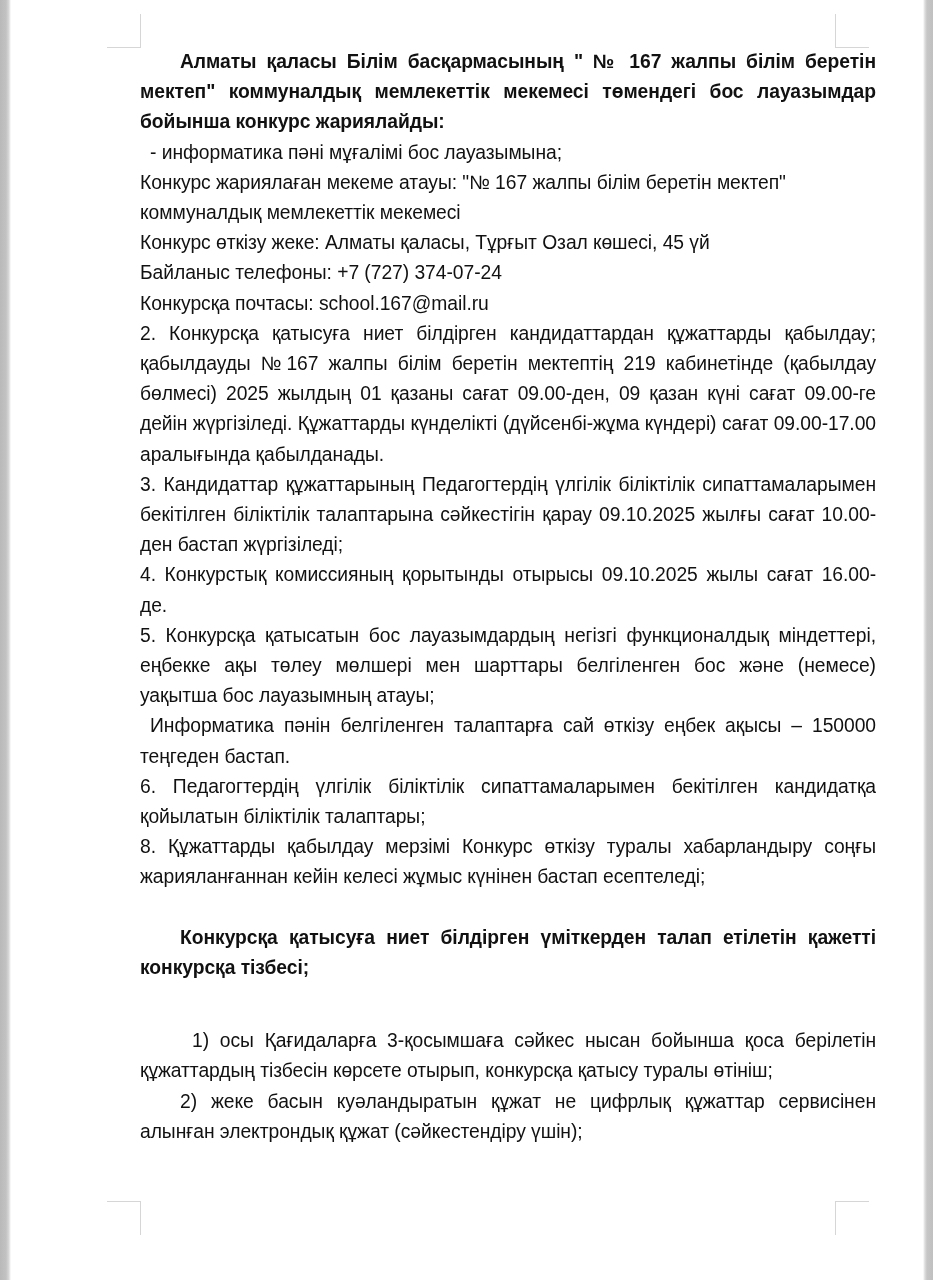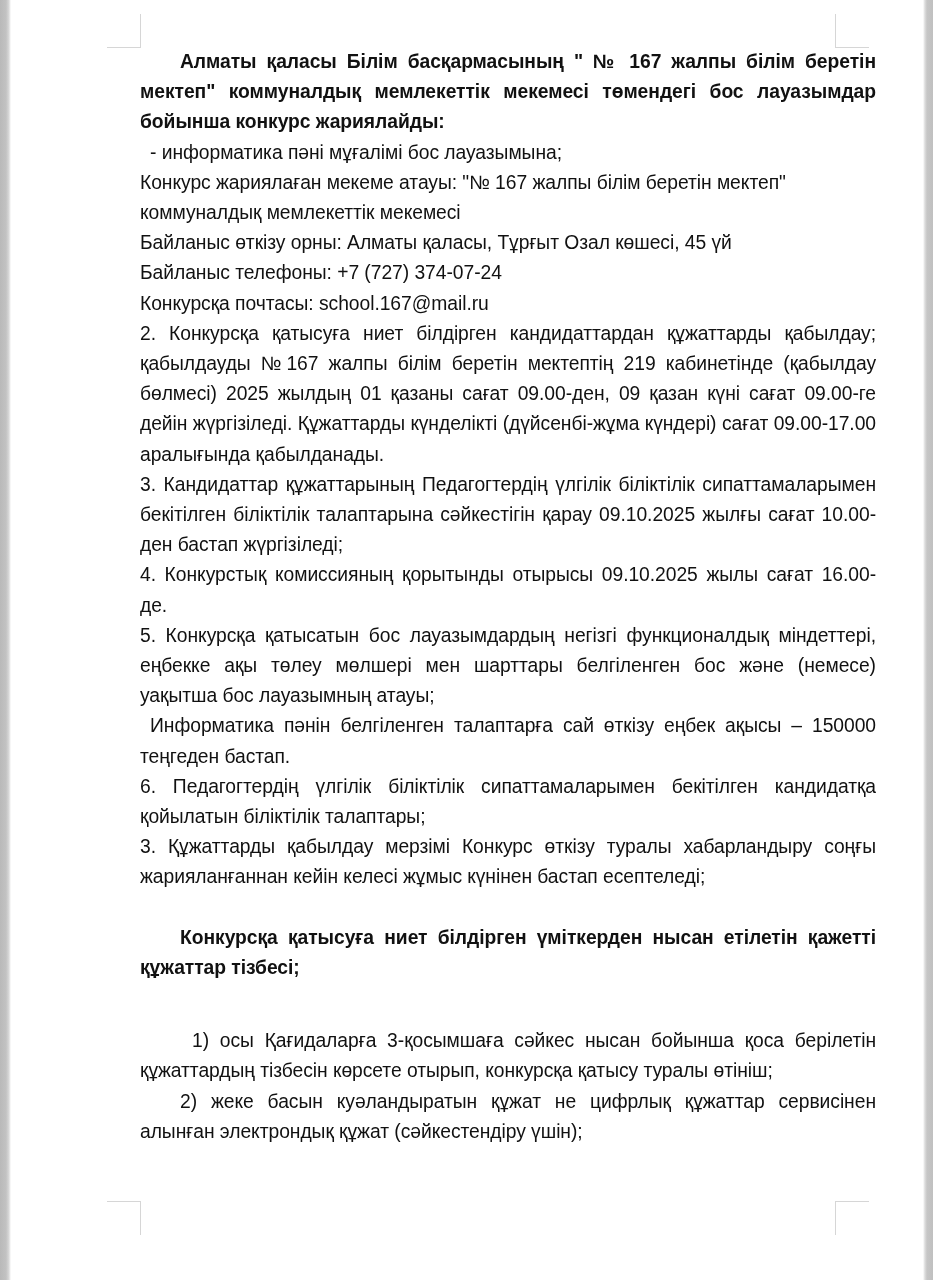--- a/index.html
+++ b/index.html
@@ -145,44 +145,44 @@
   </div>
 
   <div class="doc-body">
 
     <p class="para bold indent">Алматы қаласы Білім басқармасының " № 167 жалпы білім беретін мектеп"  коммуналдық мемлекеттік мекемесі төмендегі бос лауазымдар бойынша конкурс жариялайды:</p>
 
     <p class="para indent-sm noj"> - информатика пәні мұғалімі бос лауазымына;</p>
 
     <p class="para noj"><span class="lbl">Конкурс жариялаған мекеме атауы:</span><span class="val"> "№ 167 жалпы білім беретін мектеп" коммуналдық мемлекеттік мекемесі</span></p>
 
-    <p class="para noj"><span class="lbl">Байланыс өткізу орны:</span><span class="val"> Алматы қаласы, Тұрғыт Озал көшесі, 45 үй</span></p>
+    <p class="para noj"><span class="lbl">Конкурс өткізу жеке:</span><span class="val"> Алматы қаласы, Тұрғыт Озал көшесі, 45 үй</span></p>
 
     <p class="para noj"><span class="lbl">Байланыс телефоны:</span><span class="val"> +7 (727) 374-07-24</span></p>
 
     <p class="para noj"><span class="lbl">Конкурсқа почтасы:</span><span class="val"> school.167@mail.ru</span></p>
 
 
     <p class="para">2. Конкурсқа қатысуға ниет білдірген кандидаттардан құжаттарды қабылдау; қабылдауды №167 жалпы білім беретін мектептің 219 кабинетінде (қабылдау бөлмесі) 2025 жылдың 01 қазаны сағат 09.00-ден, 09 қазан күні сағат 09.00-ге дейін жүргізіледі. Құжаттарды күнделікті (дүйсенбі-жұма күндері) сағат 09.00-17.00 аралығында қабылданады.</p>
 
     <p class="para">3. Кандидаттар құжаттарының Педагогтердің үлгілік біліктілік сипаттамаларымен бекітілген біліктілік талаптарына сәйкестігін қарау 09.10.2025 жылғы сағат 10.00-ден бастап жүргізіледі;</p>
 
     <p class="para">4. Конкурстық комиссияның қорытынды отырысы 09.10.2025 жылы сағат 16.00-де.</p>
 
     <p class="para">5. Конкурсқа қатысатын бос лауазымдардың негізгі функционалдық міндеттері, еңбекке ақы төлеу мөлшері мен шарттары белгіленген бос және (немесе) уақытша бос лауазымның атауы;</p>
 
     <p class="para indent-sm"> Информатика пәнін белгіленген талаптарға сай өткізу еңбек ақысы – 150000 теңгеден бастап.</p>
 
     <p class="para">6. Педагогтердің үлгілік біліктілік сипаттамаларымен бекітілген кандидатқа қойылатын біліктілік талаптары;</p>
 
 
-    <p class="para">3. Құжаттарды қабылдау мерзімі Конкурс өткізу туралы хабарландыру соңғы жарияланғаннан кейін келесі жұмыс күнінен бастап есептеледі;</p>
+    <p class="para">8. Құжаттарды қабылдау мерзімі Конкурс өткізу туралы хабарландыру соңғы жарияланғаннан кейін келесі жұмыс күнінен бастап есептеледі;</p>
 
     <div class="spacer"></div>
 
-    <p class="para bold indent">Конкурсқа қатысуға ниет білдірген үміткерден нысан етілетін қажетті құжаттар тізбесі;</p>
+    <p class="para bold indent">Конкурсқа қатысуға ниет білдірген үміткерден талап етілетін қажетті конкурсқа тізбесі;</p>
 
     <p class="para indent-lg">1) осы Қағидаларға 3-қосымшаға сәйкес нысан бойынша қоса берілетін құжаттардың тізбесін көрсете отырып, конкурсқа қатысу туралы өтініш;</p>
 
     <p class="para indent">2) жеке басын куәландыратын құжат не цифрлық құжаттар сервисінен алынған электрондық құжат (сәйкестендіру үшін);</p>
 
   </div>
 </div>
 
 </body></html>

